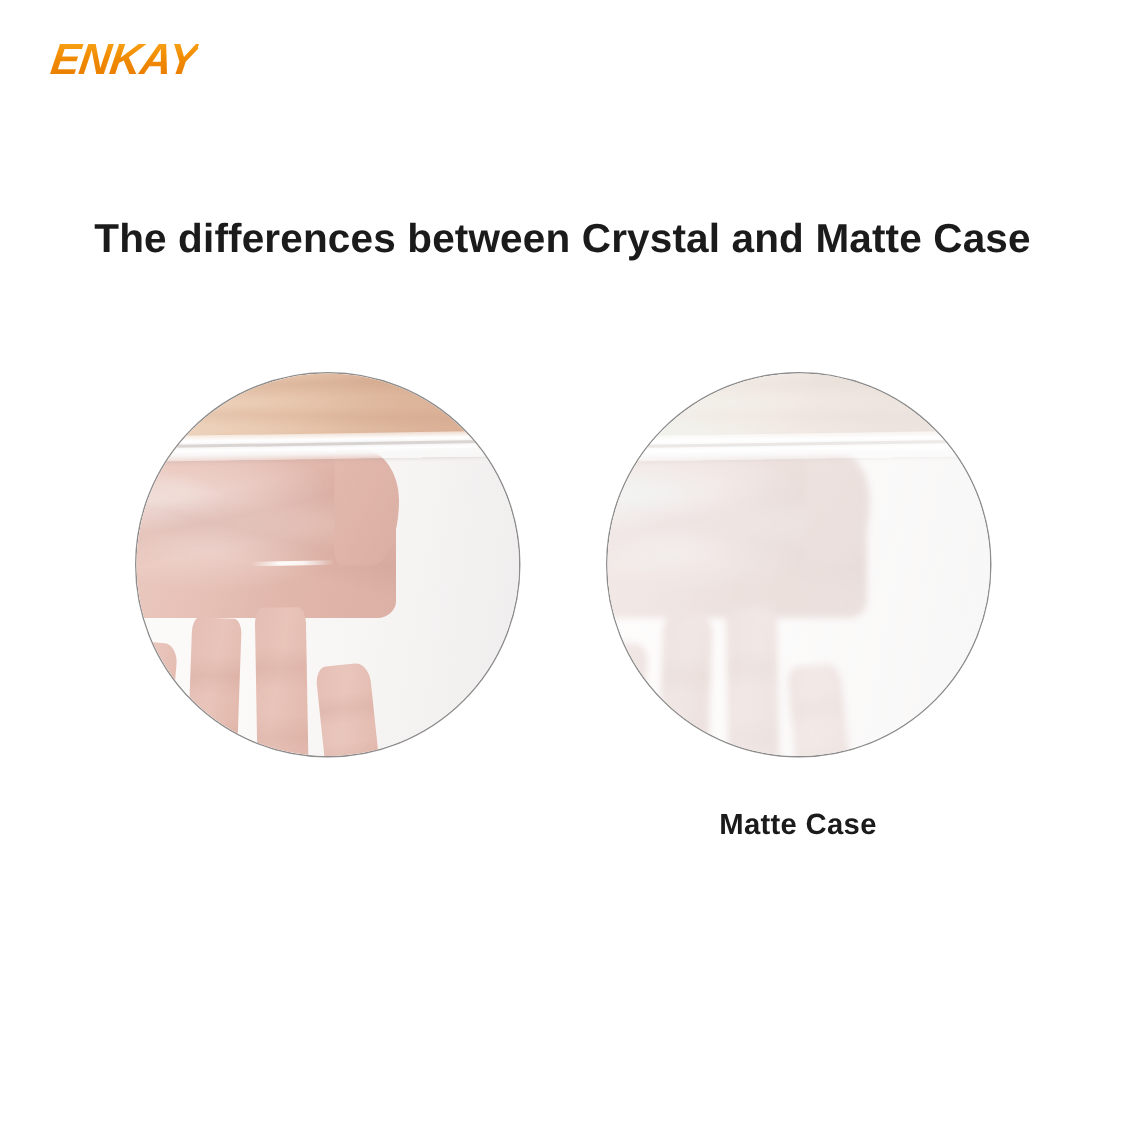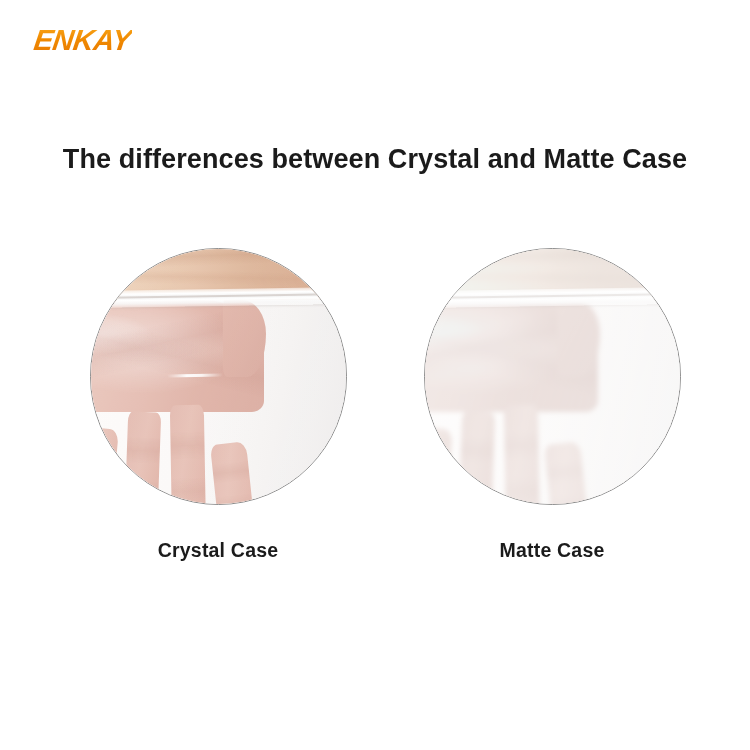--- a/index.html
+++ b/index.html
@@ -55,21 +55,21 @@
     height: 330px;
   }
 
   .compare-item {
     position: absolute;
     top: 0;
     width: 312px;
     text-align: center;
   }
   .compare-item.left  { left: 62px; }
-  .compare-item.right { left: 396px; }
+  .compare-item.right { left: 376px; }
 
   .circle-frame {
     position: relative;
     width: 257px;
     height: 257px;
     margin: 0 auto;
     border-radius: 50%;
     border: 1px solid #8d8d8d;
     overflow: hidden;
     background: #ffffff;
@@ -280,21 +280,20 @@
           <div class="finger f2"></div>
           <div class="finger f3"></div>
           <div class="finger f4"></div>
         </div>
         <div class="case-seam"></div>
         <div class="scuff"></div>
         <div class="glass-overlay"></div>
       </div>
     </div>
 
-    <div class="caption">Crystal Case</div>
   </div>
 
   <div class="compare-item right">
 
     <div class="circle-frame">
       <div class="scene matte">
         <div class="surface"></div>
         <div class="hand-layer">
           <div class="wrist"></div>
           <div class="palm"></div>

